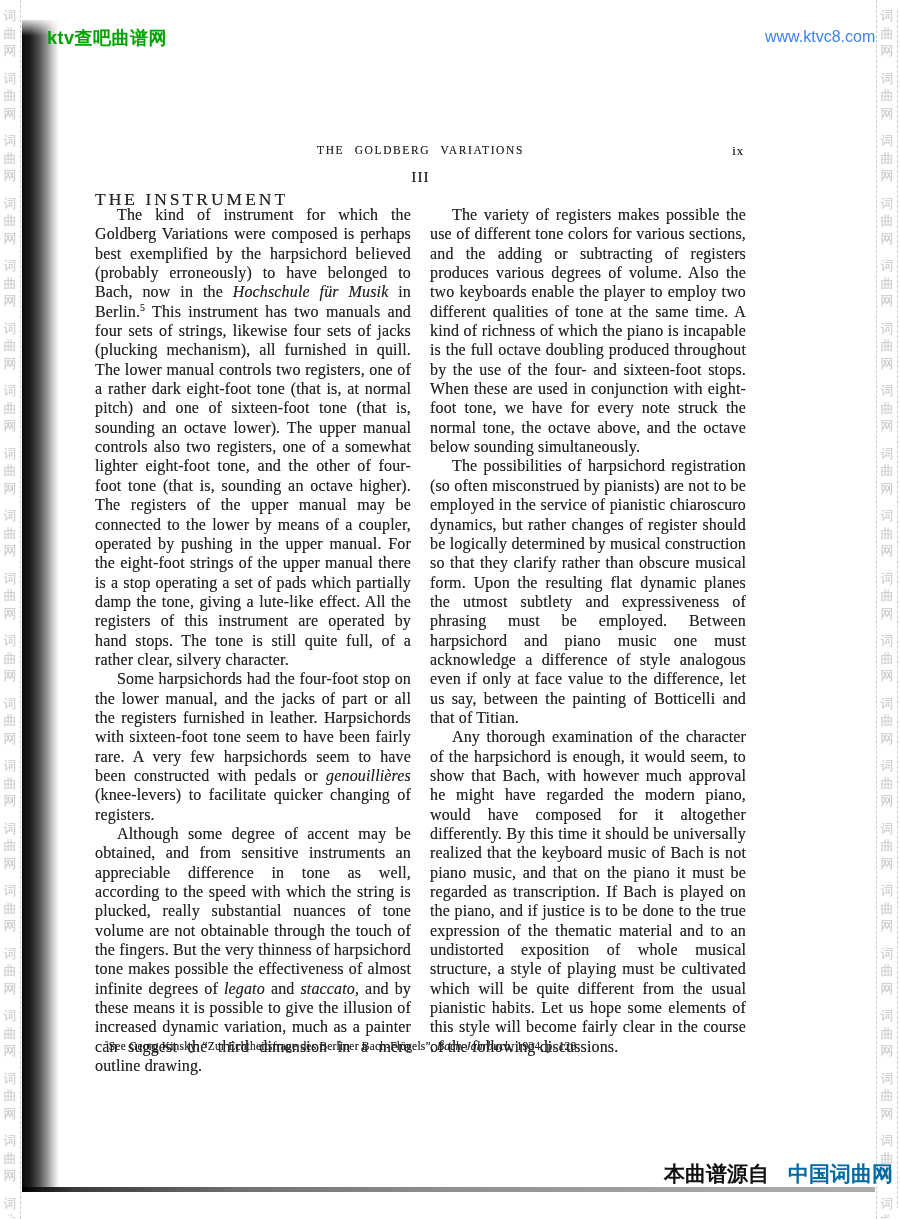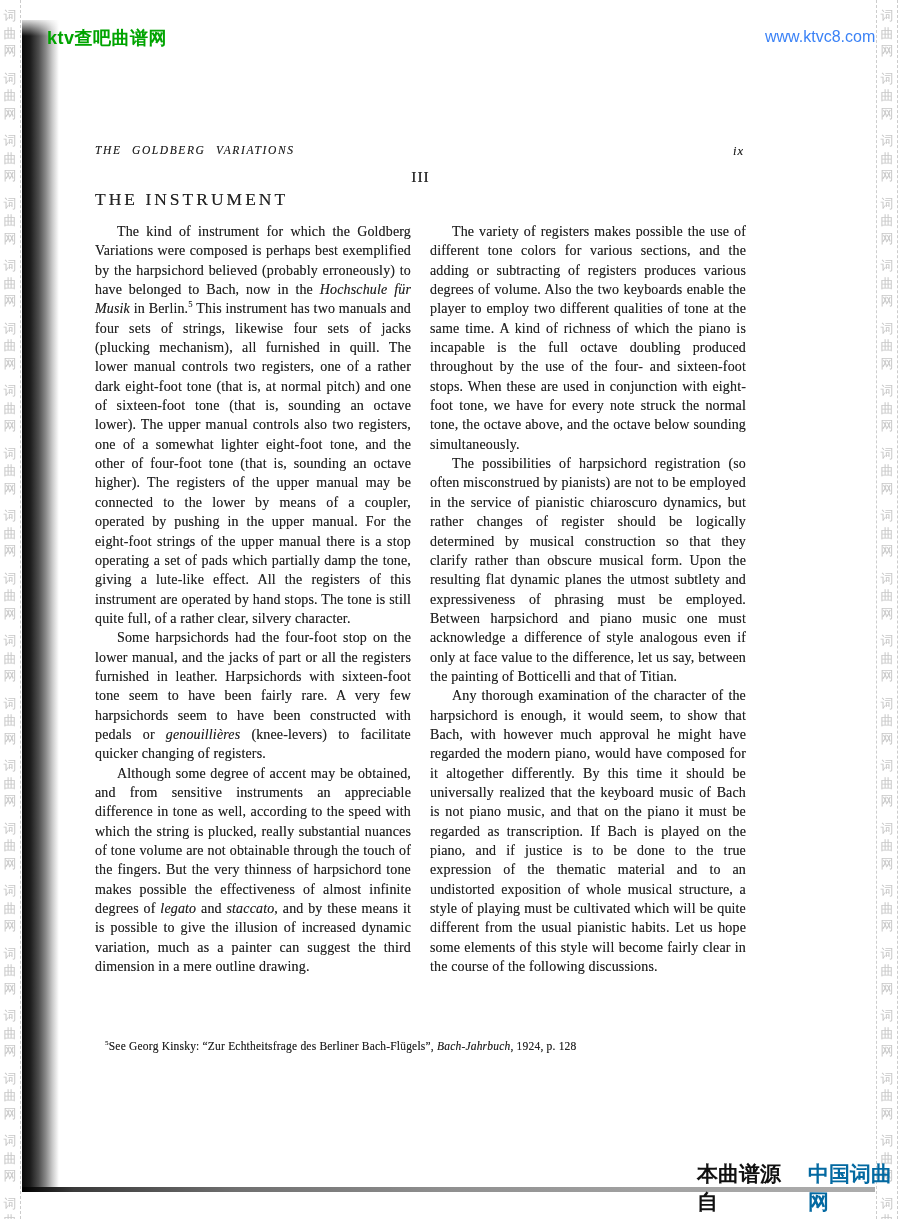--- a/index.html
+++ b/index.html
@@ -1,17 +1,17 @@
 <!DOCTYPE html>
 <html><head>
 <meta charset="utf-8">
 <style>
   html,body{margin:0;padding:0;background:#fff;}
   .screen{position:relative;width:900px;height:1219px;background:#ffffff;overflow:hidden;
-          font-family:"Liberation Serif",serif;}
+          font-family:"Liberation Serif",serif;border-radius:20px;}
 
   
   .wm-strip{position:absolute;top:0;height:1219px;overflow:hidden;box-sizing:border-box;padding-top:7px;}
   .wm-strip.left{left:0;width:21px;border-right:1px dashed #cccccc;}
   .wm-strip.right{left:876px;width:22px;border-left:1px dashed #cccccc;border-right:1px dashed #cccccc;}
   .wm-group{display:block;width:100%;text-align:center;color:#c7c7c7;
             font-family:"Liberation Sans",sans-serif;font-size:13px;line-height:17.5px;
             margin-bottom:10px;word-break:break-all;}
 
   
@@ -23,28 +23,28 @@
     background:linear-gradient(90deg,#000000 0%,#3a3a3a 6%,#6f6f6f 25%,#8f8f8f 50%,#a2a2a2 75%,#adadad 100%);}
 
   
   .brand{position:absolute;font-family:"Liberation Sans",sans-serif;}
   .brand-tl{left:27px;top:26px;font-size:18px;font-weight:bold;letter-spacing:.5px;margin-left:20px;}
   .brand-tr{left:765px;top:28px;font-size:16px;}
   .brand-bottom{left:664px;top:1160px;display:flex;gap:19px;font-size:21px;font-weight:bold;}
 
   
   .doc{color:#232323;text-shadow:0 0 .4px rgba(40,40,40,.55);}
-  .running-row{position:absolute;left:95px;top:144px;width:651px;text-align:left;
-               font-size:11.5px;letter-spacing:1.6px;word-spacing:6px;font-style:italic;}
+  .running-row{position:absolute;left:95px;top:144px;width:651px;text-align:center;
+               font-size:11.5px;letter-spacing:1.6px;word-spacing:6px;}
   .page-num{position:absolute;right:2px;top:0;font-size:12.5px;letter-spacing:1px;word-spacing:normal;}
   .section-num{position:absolute;left:95px;top:168px;width:651px;text-align:center;
                font-size:15.5px;letter-spacing:1px;}
   .section-title{position:absolute;left:95px;top:189px;width:651px;
                  font-size:17.5px;letter-spacing:3px;}
-  .col{position:absolute;top:222px;width:316px;font-size:14px;line-height:19.35px;
+  .col{position:absolute;top:205px;width:316px;font-size:16px;line-height:19.35px;
        text-align:justify;letter-spacing:.15px;}
   .col.left{left:95px;}
   .col.right{left:430px;}
   .col p{margin:0;text-indent:22px;}
   .col sup,.footnote sup{font-size:.62em;line-height:0;}
   .footnote{position:absolute;left:95px;top:1040px;width:640px;font-size:11.5px;
             letter-spacing:.2px;padding-left:10px;}
 </style>
 </head>
 <body>
@@ -97,21 +97,21 @@
     <span class="wm-group">词曲网</span>
   </div>
 
   <div class="scan-bar-left"></div>
   <div class="scan-line-bottom"></div>
 
   <div class="brand brand-tl" style="color:#00a400;">ktv查吧曲谱网</div>
   <div class="brand brand-tr" style="color:#3b82f6;">www.ktvc8.com</div>
 
   <div class="brand brand-bottom">
-      <span style="color:#101010;margin-left:33px;">本曲谱源自</span>
+      <span style="color:#101010;">本曲谱源自</span>
       <span style="color:#0369a1;">中国词曲网</span>
     </div>
 
   <div class="doc running-row"><span>THE GOLDBERG VARIATIONS</span><span class="page-num">ix</span></div>
 
   <div class="doc section-num">III</div>
   <div class="doc section-title">THE INSTRUMENT</div>
 
   <div class="doc col left">
     <p><span>The kind of instrument for which the Goldberg Variations were composed is perhaps best exemplified by the harpsichord believed (probably erroneously) to have belonged to Bach, now in the </span><i>Hochschule für Musik</i><span> in Berlin.</span><sup>5</sup><span> This instrument has two manuals and four sets of strings, likewise four sets of jacks (plucking mechanism), all furnished in quill. The lower manual controls two registers, one of a rather dark eight-foot tone (that is, at normal pitch) and one of sixteen-foot tone (that is, sounding an octave lower). The upper manual controls also two registers, one of a somewhat lighter eight-foot tone, and the other of four-foot tone (that is, sounding an octave higher). The registers of the upper manual may be connected to the lower by means of a coupler, operated by pushing in the upper manual. For the eight-foot strings of the upper manual there is a stop operating a set of pads which partially damp the tone, giving a lute-like effect. All the registers of this instrument are operated by hand stops. The tone is still quite full, of a rather clear, silvery character.</span></p>

